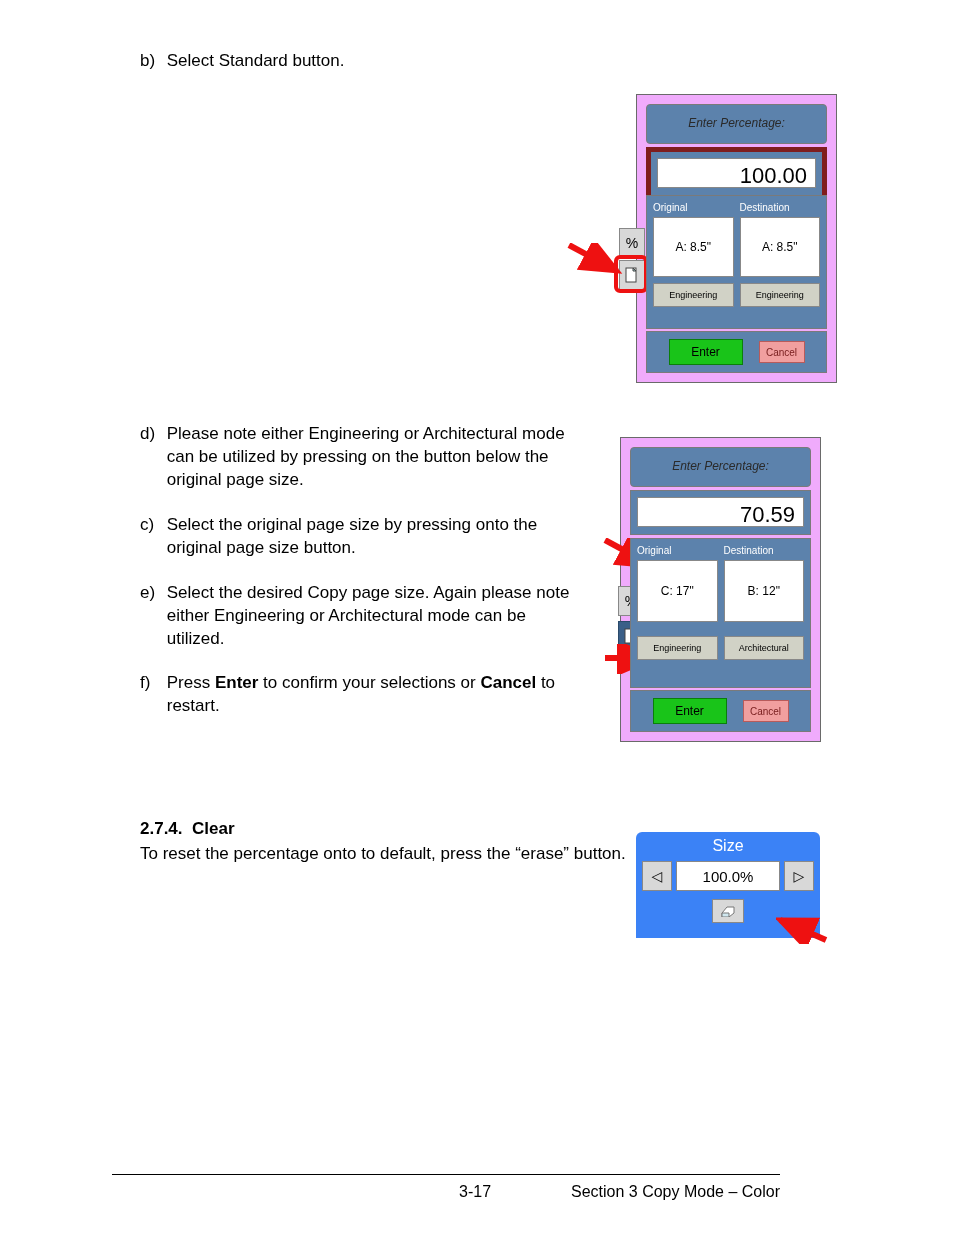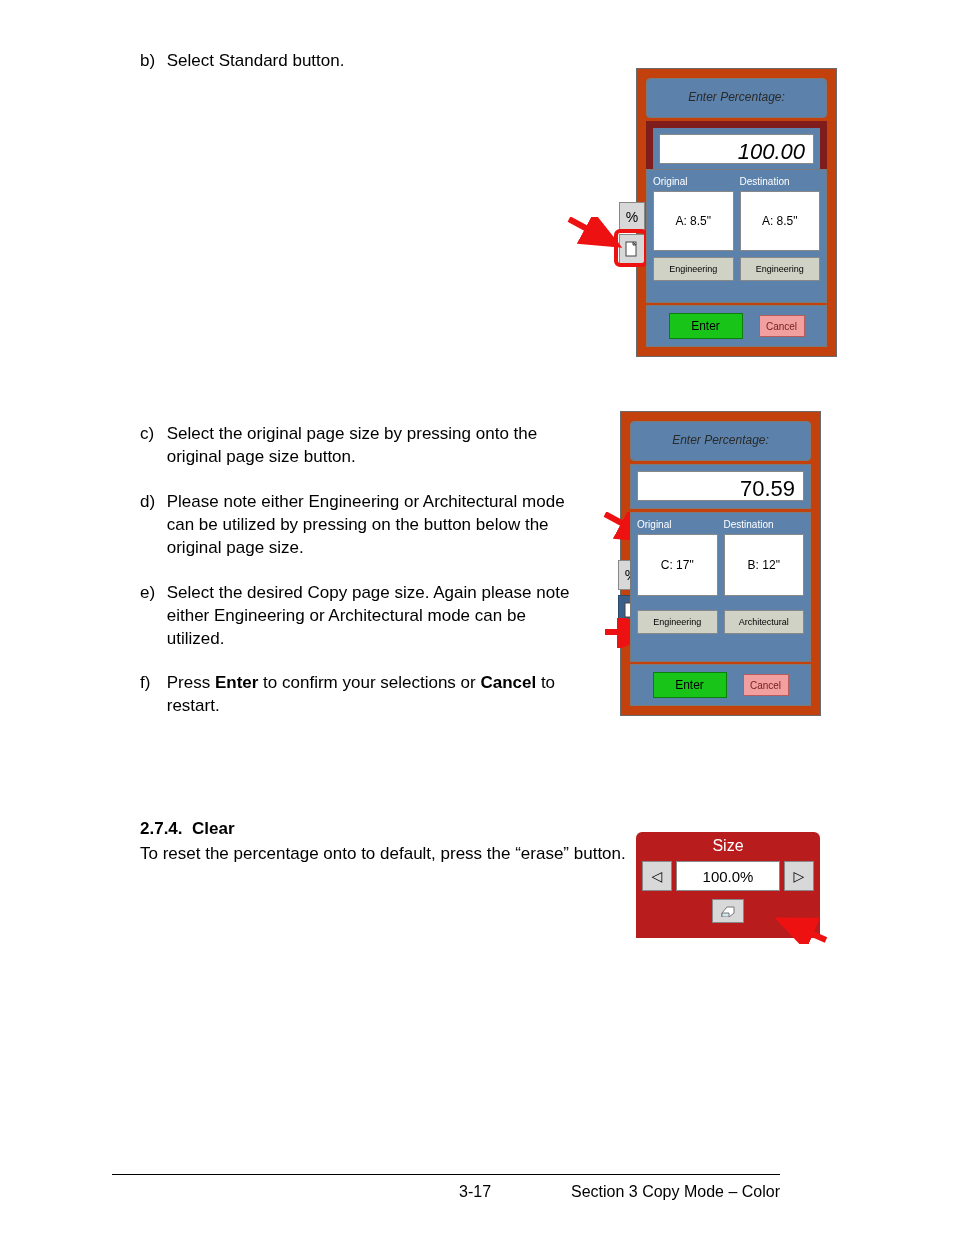--- a/index.html
+++ b/index.html
@@ -9,59 +9,59 @@
   .item .label{display:inline-block;width:22px;vertical-align:top;}
   .item .txt{display:inline-block;width:420px;vertical-align:top;}
   .item .txt b{font-weight:700;}
   .section-head{font-weight:700;font-size:17px;margin-top:20px;}
   .section-body{font-size:17px;margin-top:2px;}
   
   .footer{position:absolute;left:112px;right:112px;bottom:34px;}
   .footer .rule{border-top:1px solid #000;margin-bottom:8px;}
   .footer .row{display:flex;justify-content:space-between;font-size:16px;}
   
-  .panel{position:absolute;background:#c2410c;border:1px solid #6a6a6a;box-sizing:border-box;}
+  .panel{position:absolute;background:#f0abfc;border:1px solid #6a6a6a;box-sizing:border-box;margin-top:26px;}
   .blue{background:#5c82ac;}
   .panel .title{font-size:12px;font-style:italic;text-align:center;color:#3a3a3a;}
   .panel .white-input{background:#fff;border:1px solid #888;color:#000;font-size:22px;text-align:right;padding:4px 8px;box-sizing:border-box;}
   .panel .btn{background:#fff;border:1px solid #888;box-sizing:border-box;display:flex;align-items:center;justify-content:center;font-size:12px;}
   .panel .hdr{color:#fff;font-size:10px;}
   .panel .eng-btn{background:#d1d2c6;border:1px solid #888;font-size:9px;display:flex;align-items:center;justify-content:center;}
   .panel .enter{background:#19c419;border:1px solid #0a7f0a;color:#000;font-size:12px;display:flex;align-items:center;justify-content:center;}
   .panel .cancel{background:#f19f9f;border:1px solid #b85b5b;color:#7a2020;font-size:10px;display:flex;align-items:center;justify-content:center;}
   .panel .side-btn{background:#d8d8d8;border:1px solid #888;display:flex;align-items:center;justify-content:center;font-size:14px;}
   .red-arrow{position:absolute;}
   
-  .size-panel{position:absolute;background:#b91c1c;border-radius:6px 6px 0 0;}
+  .size-panel{position:absolute;background:#3b82f6;border-radius:6px 6px 0 0;}
   .size-panel .title{color:#fff;font-size:16px;text-align:center;padding:5px 0 6px;}
   .size-panel .row1{display:flex;align-items:center;justify-content:center;gap:4px;padding:0 6px;}
   .size-panel .arrow-btn{width:28px;height:28px;background:#d8d8d8;border:1px solid #888;display:flex;align-items:center;justify-content:center;font-size:14px;}
   .size-panel .val{flex:1;height:28px;background:#fff;border:1px solid #888;display:flex;align-items:center;justify-content:center;font-size:15px;}
   .size-panel .row2{display:flex;justify-content:center;padding:8px 0 8px;}
   .size-panel .erase{width:30px;height:22px;background:#d8d8d8;border:1px solid #888;display:flex;align-items:center;justify-content:center;}
   .red-box{position:absolute;border:4px solid #e11;border-radius:6px;box-sizing:border-box;}
 </style>
 </head>
 <body>
 
 <div class="page">
 
   <div class="body-text">
     <div class="item" style="margin-bottom:350px;">
       <span class="label">b)</span>
       <span class="txt">Select Standard button.</span>
     </div>
 
     <div class="item">
+      <span class="label">d)</span>
+      <span class="txt">Please note either Engineering or Architectural mode can be utilized by pressing on the button below the original page size.</span>
+    </div>
+    <div class="item">
       <span class="label">c)</span>
       <span class="txt">Select the original page size by pressing onto the original page size button.</span>
-    </div>
-    <div class="item">
-      <span class="label">d)</span>
-      <span class="txt">Please note either Engineering or Architectural mode can be utilized by pressing on the button below the original page size.</span>
     </div>
     <div class="item">
       <span class="label">e)</span>
       <span class="txt">Select the desired Copy page size. Again please note either Engineering or Architectural mode can be utilized.</span>
     </div>
     <div class="item" style="margin-bottom:100px;">
       <span class="label">f)</span>
       <span class="txt">
         <span>Press </span><b>Enter</b><span> to confirm your selections or </span><b>Cancel</b><span> to restart.</span>
       </span>
@@ -70,21 +70,21 @@
     <div class="section-head">
       <span>2.7.4.</span>&nbsp;&nbsp;<span>Clear</span>
     </div>
     <div class="section-body">To reset the percentage onto to default, press the “erase” button.</div>
   </div>
 
   <div class="panel" style="left:636px;top:68px;width:201px;height:289px;">
     <div class="blue" style="position:absolute;left:9px;top:9px;right:9px;height:38px;border:1px solid #7a7a7a;border-radius:4px;">
       <div class="title" style="padding-top:11px;color:#2a2a2a;">Enter Percentage:</div>
     </div>
-    <div class="blue" style="position:absolute;left:9px;top:52px;right:9px;height:43px;border:7px solid #7f1d1d;font-style:italic;">
+    <div class="blue" style="position:absolute;left:9px;top:52px;right:9px;height:43px;border:5px solid #7f1d1d;">
       <div class="white-input" style="margin:6px 6px;height:30px;">100.00</div>
     </div>
 
     <div class="side-btn" style="position:absolute;left:-18px;top:133px;width:24px;height:28px;">%</div>
     <div class="side-btn" style="position:absolute;left:-18px;top:165px;width:24px;height:28px;">
       <svg width="16" height="16" viewBox="0 0 16 16">
           <rect x="2" y="1" width="10" height="14" fill="#fff" stroke="#444"></rect>
           <path d="M9 1 L12 4 L9 4 Z" fill="#9cc" stroke="#444"></path>
         </svg>
     </div>

